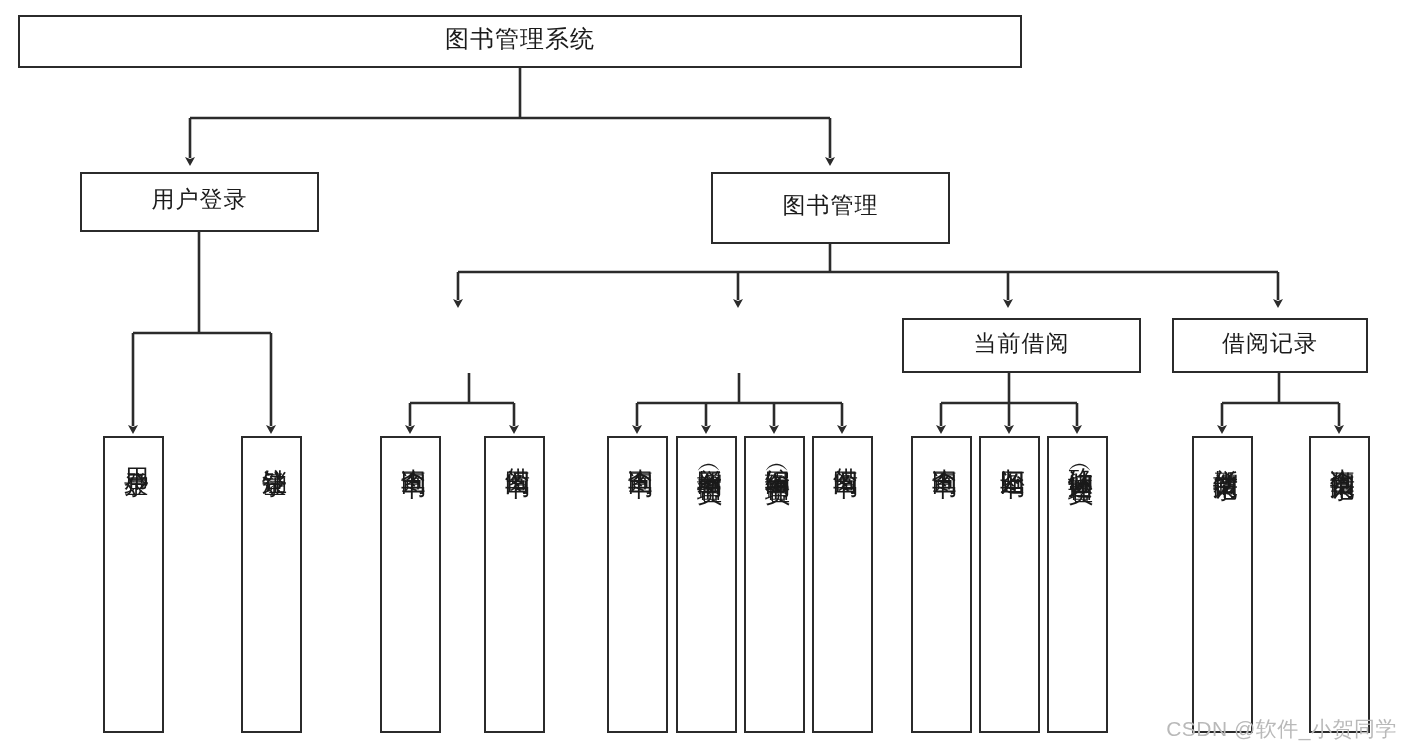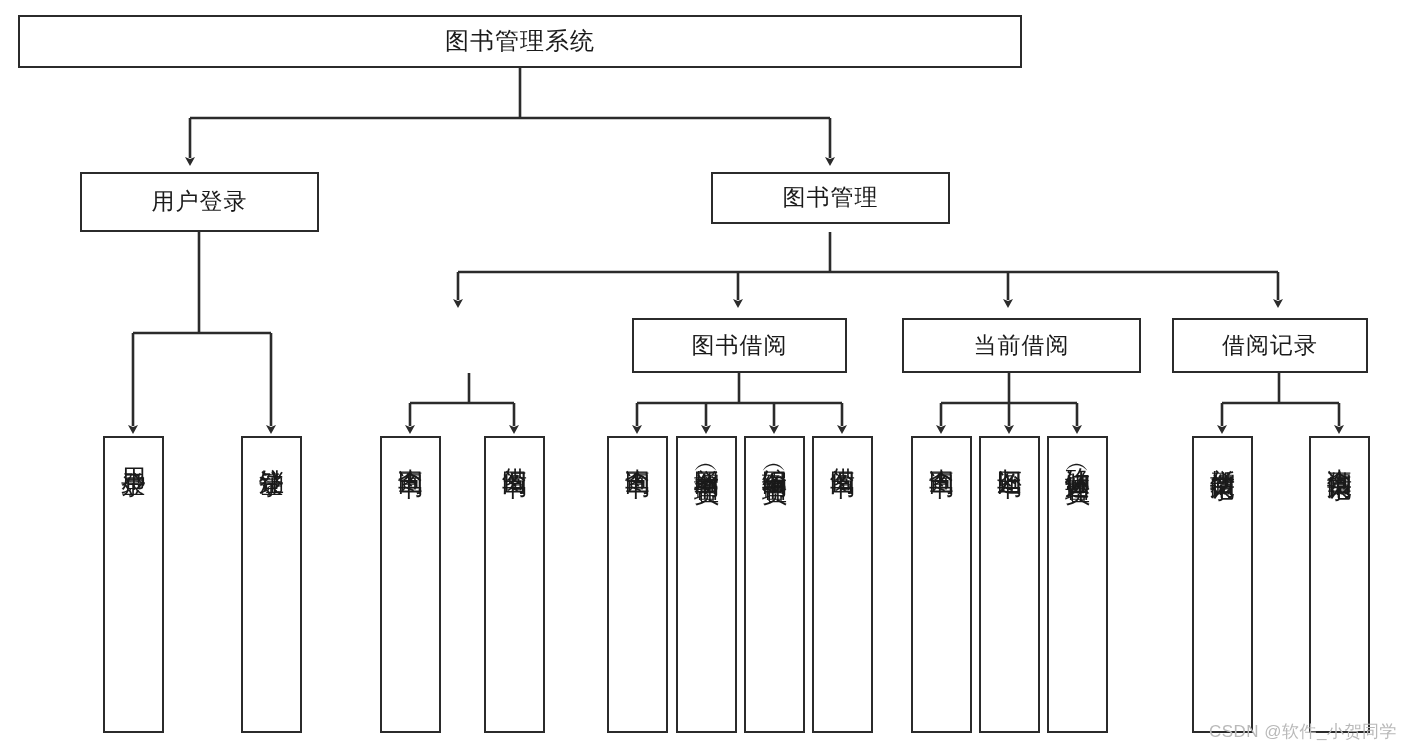--- a/index.html
+++ b/index.html
@@ -35,20 +35,21 @@
     align-items: center;
     justify-content: center;
     color: #1a1a1a;
     z-index: 2;
   }
   .node .label {
     display: block;
     text-align: right;
     letter-spacing: 1px;
     white-space: nowrap;
+    font-family: Liberation Mono, monospace;
   }
   .node.horiz .label {
     font-size: 23px;
     line-height: 1.1;
   }
   .node.root .label {
     font-size: 24px;
   }
   .node.vert {
     align-items: flex-start;
@@ -60,21 +61,21 @@
     text-orientation: upright;
     font-size: 25px;
     line-height: 1.15;
     letter-spacing: 2px;
     white-space: nowrap;
   }
   .watermark {
     position: absolute;
     right: 8px;
     bottom: 4px;
-    font-size: 17px;
+    font-size: 21px;
     color: #b9b9b9;
     z-index: 5;
     white-space: nowrap;
     letter-spacing: 0.5px;
   }
 </style>
 </head>
 <body>
 
 <div id="canvas">
@@ -129,27 +130,24 @@
     </g>
   </svg>
 
   <div class="node root horiz" style="left:18px; top:15px; width:1004px; height:53px;">
     <span class="label">图书管理系统</span>
   </div>
 
   <div class="node horiz" style="left:80px; top:172px; width:239px; height:60px;">
     <span class="label">用户登录</span>
   </div>
-  <div class="node horiz" style="left:711px; top:172px; width:239px; height:52px;">
+  <div class="node horiz" style="left:711px; top:172px; width:239px; height:72px;">
     <span class="label">图书管理</span>
   </div>
 
-  <div class="node horiz" style="left:632px; top:318px; width:215px; height:55px;">
-    <span class="label">图书借阅</span>
-  </div>
   <div class="node horiz" style="left:902px; top:318px; width:239px; height:55px;">
     <span class="label">当前借阅</span>
   </div>
   <div class="node horiz" style="left:1172px; top:318px; width:196px; height:55px;">
     <span class="label">借阅记录</span>
   </div>
 
   <div class="node vert" style="left:103px; top:436px; width:61px; height:297px;">
     <span class="label">用户登录</span>
   </div>

